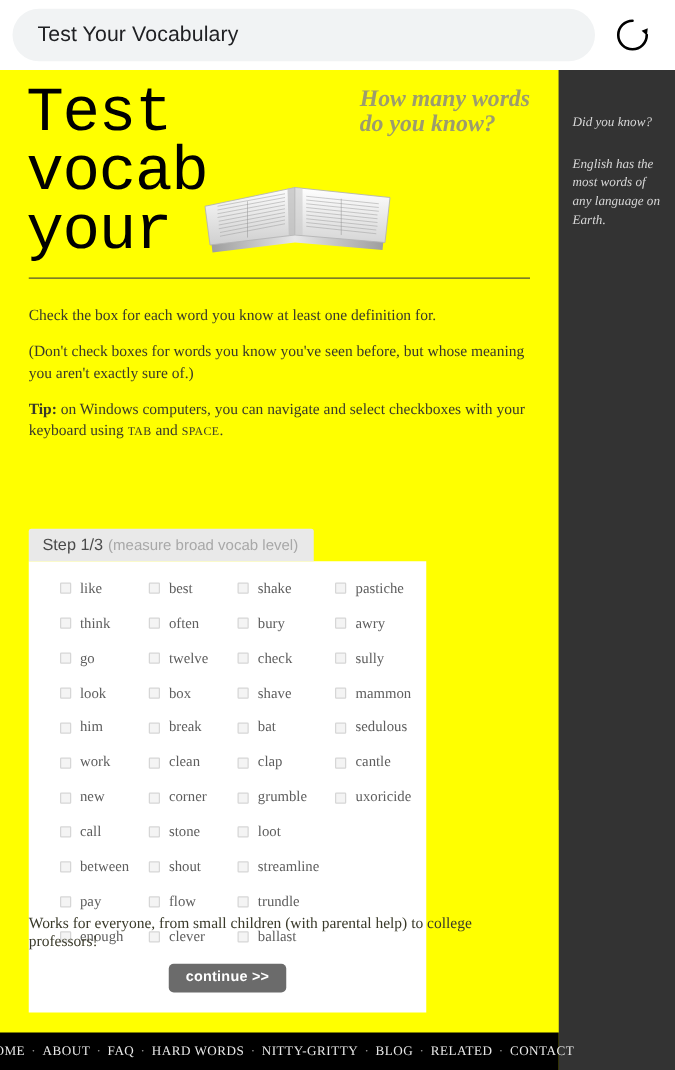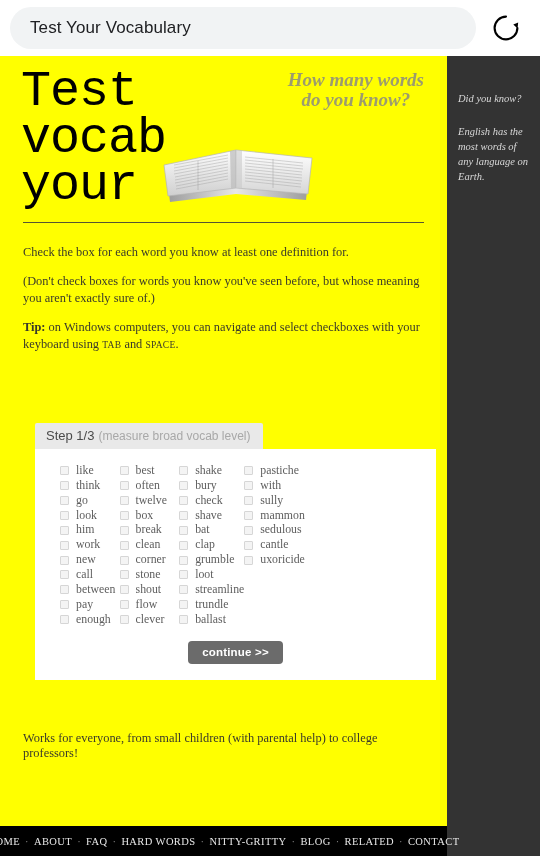--- a/index.html
+++ b/index.html
@@ -104,21 +104,21 @@
   #site-title span { display: block; }
   #book-image {
     position: absolute;
     left: 160px; top: 68px;
     width: 158px; height: 85px;
     z-index: 2;
   }
   #tagline {
     position: absolute;
     right: 23px; top: 14px;
-    text-align: center;
+    text-align: left;
     font-family: "Liberation Serif", serif;
     font-style: italic;
     font-weight: bold;
     font-size: 19px;
     line-height: 1.05;
     color: #9c9c6e;
     z-index: 3;
   }
   #tagline span { display: block; }
   #masthead-rule {
@@ -141,22 +141,22 @@
   #intro p.last { margin-bottom: 0; }
   .tip-label { font-weight: bold; }
   .keycap {
     font-size: 9.5px;
     letter-spacing: .3px;
   }
 
   
   #quiz-wrap {
     position: absolute;
-    left: 35px; top: 367px;
-    width: 401px;
+    left: 23px; top: 367px;
+    width: 318px;
   }
   #step-tab {
     display: inline-block;
     background: #e9e9e9;
     padding: 6px 12px 6px 11px;
     font-family: "Liberation Sans", sans-serif;
     font-size: 13px;
     color: #4a4a4a;
     border-radius: 2px 2px 0 0;
     line-height: 1.1;
@@ -165,24 +165,25 @@
     color: #a8a8a8;
     font-size: 12px;
     margin-left: 4px;
   }
   #quiz-card {
     background: #ffffff;
     padding: 14px 12px 16px 12px;
   }
   #word-grid {
     display: grid;
-    grid-template-columns: repeat(6, 1fr);
+    grid-template-columns: repeat(4, 1fr);
     grid-auto-flow: column;
     grid-template-rows: repeat(11, 14.9px);
     padding-left: 13px;
+    gap: 13px;
   }
   .word-item {
     display: flex;
     align-items: center;
     font-family: "Liberation Serif", serif;
     font-size: 11.8px;
     color: #5e5e5e;
     line-height: 1;
   }
   .cbox {
@@ -487,21 +488,21 @@
             <label class="word-item">
               <span class="cbox"></span>
               <span>ballast</span>
             </label>
             <label class="word-item">
               <span class="cbox"></span>
               <span>pastiche</span>
             </label>
             <label class="word-item">
               <span class="cbox"></span>
-              <span>with</span>
+              <span>awry</span>
             </label>
             <label class="word-item">
               <span class="cbox"></span>
               <span>sully</span>
             </label>
             <label class="word-item">
               <span class="cbox"></span>
               <span>mammon</span>
             </label>
             <label class="word-item">

